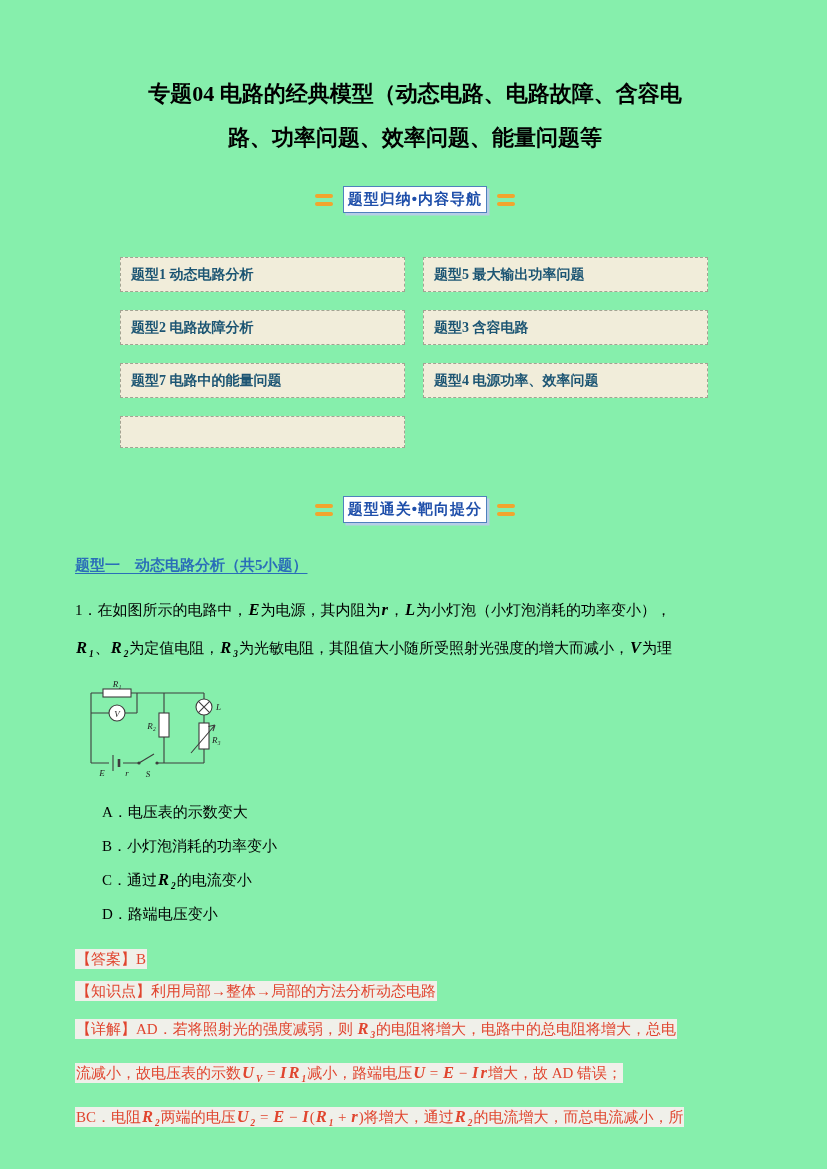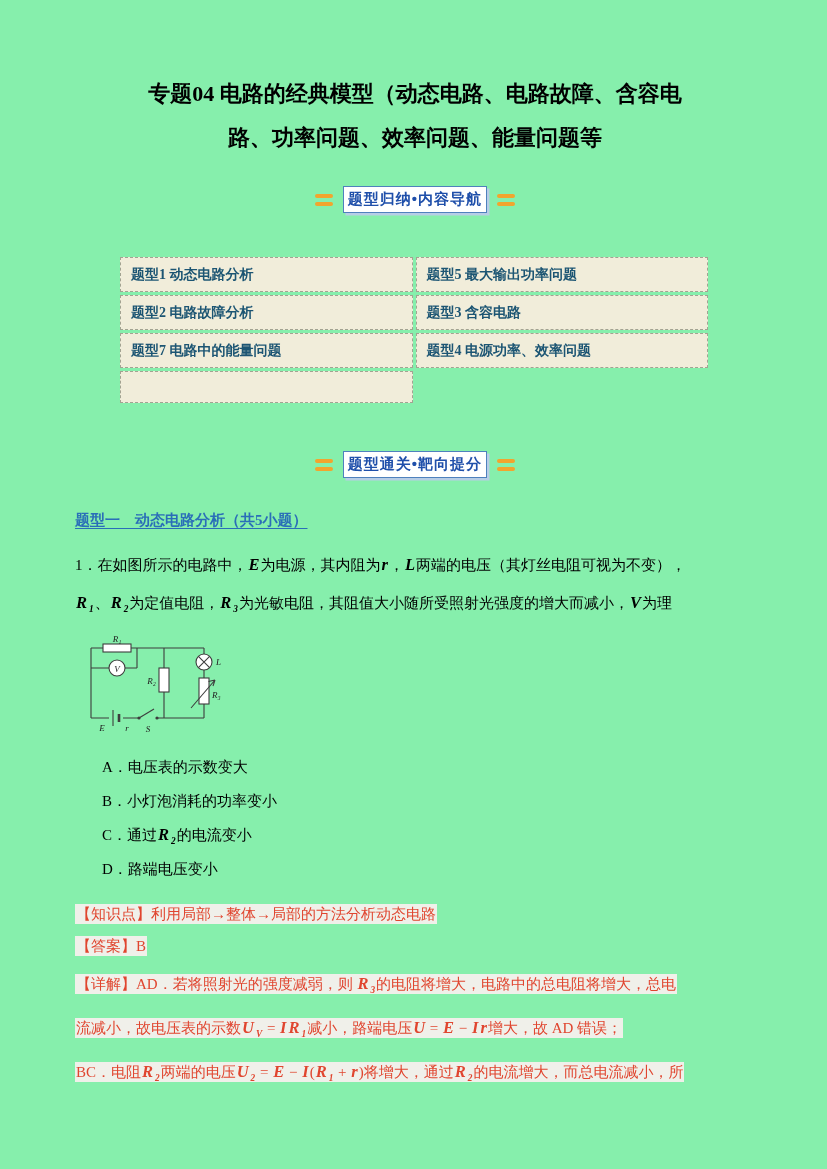--- a/index.html
+++ b/index.html
@@ -17,21 +17,21 @@
   .banner.second{margin-top:48px;}
   .banner-box{
     border:1px solid #4f81bd;box-shadow:2.5px 2.5px 0 #b7cde6;background:#fff;
     padding:3px 4px;font-size:15px;font-weight:bold;color:#1f4faa;letter-spacing:1px;
     font-family:"Liberation Sans",sans-serif;
   }
   .deco{display:inline-flex;flex-direction:column;gap:4px;margin:0 10px;}
   .deco b{display:block;width:18px;height:4px;background:#f2a52e;border-radius:2px;}
 
   
-  .topics{margin:44px 0 0 45px;width:588px;display:grid;grid-template-columns:1fr 1fr;gap:3px;}
+  .topics{margin:44px 0 0 45px;width:588px;display:grid;grid-template-columns:1fr 1fr;gap:18px;}
   .cell{
     background:#f1edda;border:1px dashed #a3a392;padding:8px 8px 7px 10px;
     font-size:14px;font-weight:bold;color:#1c5573;box-sizing:border-box;min-height:32px;
   }
   .cell.indent{}
 
   
   .section-h{
     margin-top:33px;font-size:15px;font-weight:bold;color:#2a6eb8;
     text-decoration:underline;text-underline-offset:3px;width:fit-content;
@@ -101,21 +101,21 @@
       <span class="banner-box">题型通关•靶向提分</span>
       <span class="deco">
           <b></b>
           <b></b>
         </span>
     </div>
 
     <div class="section-h">题型一　动态电路分析（共5小题）</div>
 
     <div class="qblock">
-      <div class="qline"><span>1．在如图所示的电路中，</span><span class="mvar">E</span><span>为电源，其内阻为</span><span class="mvar">r</span><span>，</span><span class="mvar">L</span><span>两端的电压（其灯丝电阻可视为不变），</span></div>
+      <div class="qline"><span>1．在如图所示的电路中，</span><span class="mvar">E</span><span>为电源，其内阻为</span><span class="mvar">r</span><span>，</span><span class="mvar">L</span><span>为小灯泡（小灯泡消耗的功率变小），</span></div>
       <div class="qline"><span class="mvar">R</span><sub class="mvar msub">1</sub><span>、</span><span class="mvar">R</span><sub class="mvar msub">2</sub><span>为定值电阻，</span><span class="mvar">R</span><sub class="mvar msub">3</sub><span>为光敏电阻，其阻值大小随所受照射光强度的增大而减小，</span><span class="mvar">V</span><span>为理</span></div>
     </div>
 
     <div class="figure">
       <svg viewBox="0 0 170 102" width="170" height="102">
 
         <path class="wire" d="M12,14 H24 M52,14 H125 M12,14 V84 M12,84 H30 M44,84 H60 M78,84 H125
              M125,14 V20 M125,36 V44 M125,70 V84 M85,14 V34 M85,58 V84
              M12,34 H30 M46,34 H58 M58,34 V14"></path>
 
@@ -149,21 +149,21 @@
     </div>
 
     <div class="opts">
       <div class="opt"><span>A．电压表的示数变大</span></div>
       <div class="opt"><span>B．小灯泡消耗的功率变小</span></div>
       <div class="opt"><span>C．通过</span><span class="mvar">R</span><sub class="mvar msub">2</sub><span>的电流变小</span></div>
       <div class="opt"><span>D．路端电压变小</span></div>
     </div>
 
     <div class="ansblock">
+      <div class="ansline"><span class="hl"><span>【答案】B</span></span></div>
       <div class="ansline"><span class="hl"><span>【知识点】利用局部→整体→局部的方法分析动态电路</span></span></div>
-      <div class="ansline"><span class="hl"><span>【答案】B</span></span></div>
       <div class="ansline wide"><span class="hl"><span>【详解】AD．若将照射光的强度减弱，则 </span><span class="mvar">R</span><sub class="mvar msub">3</sub><span>的电阻将增大，电路中的总电阻将增大，总电</span></span></div>
       <div class="ansline wide"><span class="hl"><span>流减小，故电压表的示数</span><span class="mvar">U</span><sub class="mvar msub">V</sub><span> = </span><span class="mvar">I</span><span class="mvar">R</span><sub class="mvar msub">1</sub><span>减小，路端电压</span><span class="mvar">U</span><span> = </span><span class="mvar">E</span><span> − </span><span class="mvar">I</span><span class="mvar">r</span><span>增大，故 AD 错误；</span></span></div>
       <div class="ansline wide"><span class="hl"><span>BC．电阻</span><span class="mvar">R</span><sub class="mvar msub">2</sub><span>两端的电压</span><span class="mvar">U</span><sub class="mvar msub">2</sub><span> = </span><span class="mvar">E</span><span> − </span><span class="mvar">I</span><span>(</span><span class="mvar">R</span><sub class="mvar msub">1</sub><span> + </span><span class="mvar">r</span><span>)</span><span>将增大，通过</span><span class="mvar">R</span><sub class="mvar msub">2</sub><span>的电流增大，而总电流减小，所</span></span></div>
     </div>
 
   </div>
 </div>
 
 </body></html>

